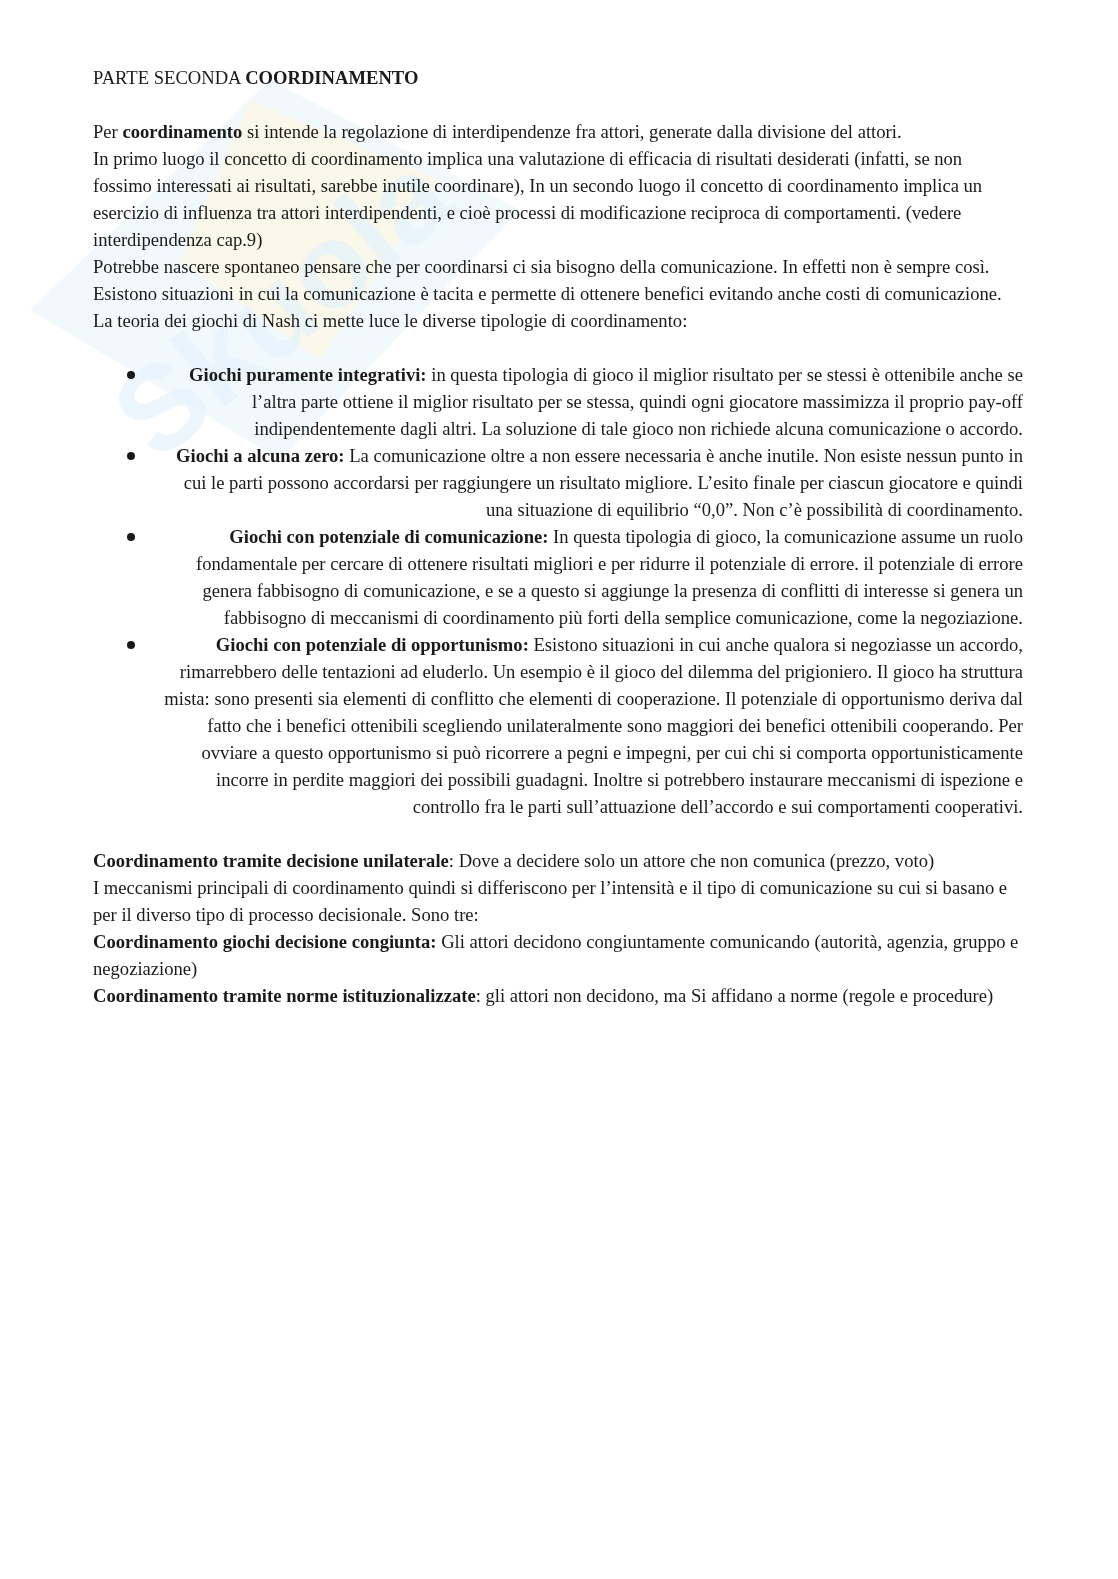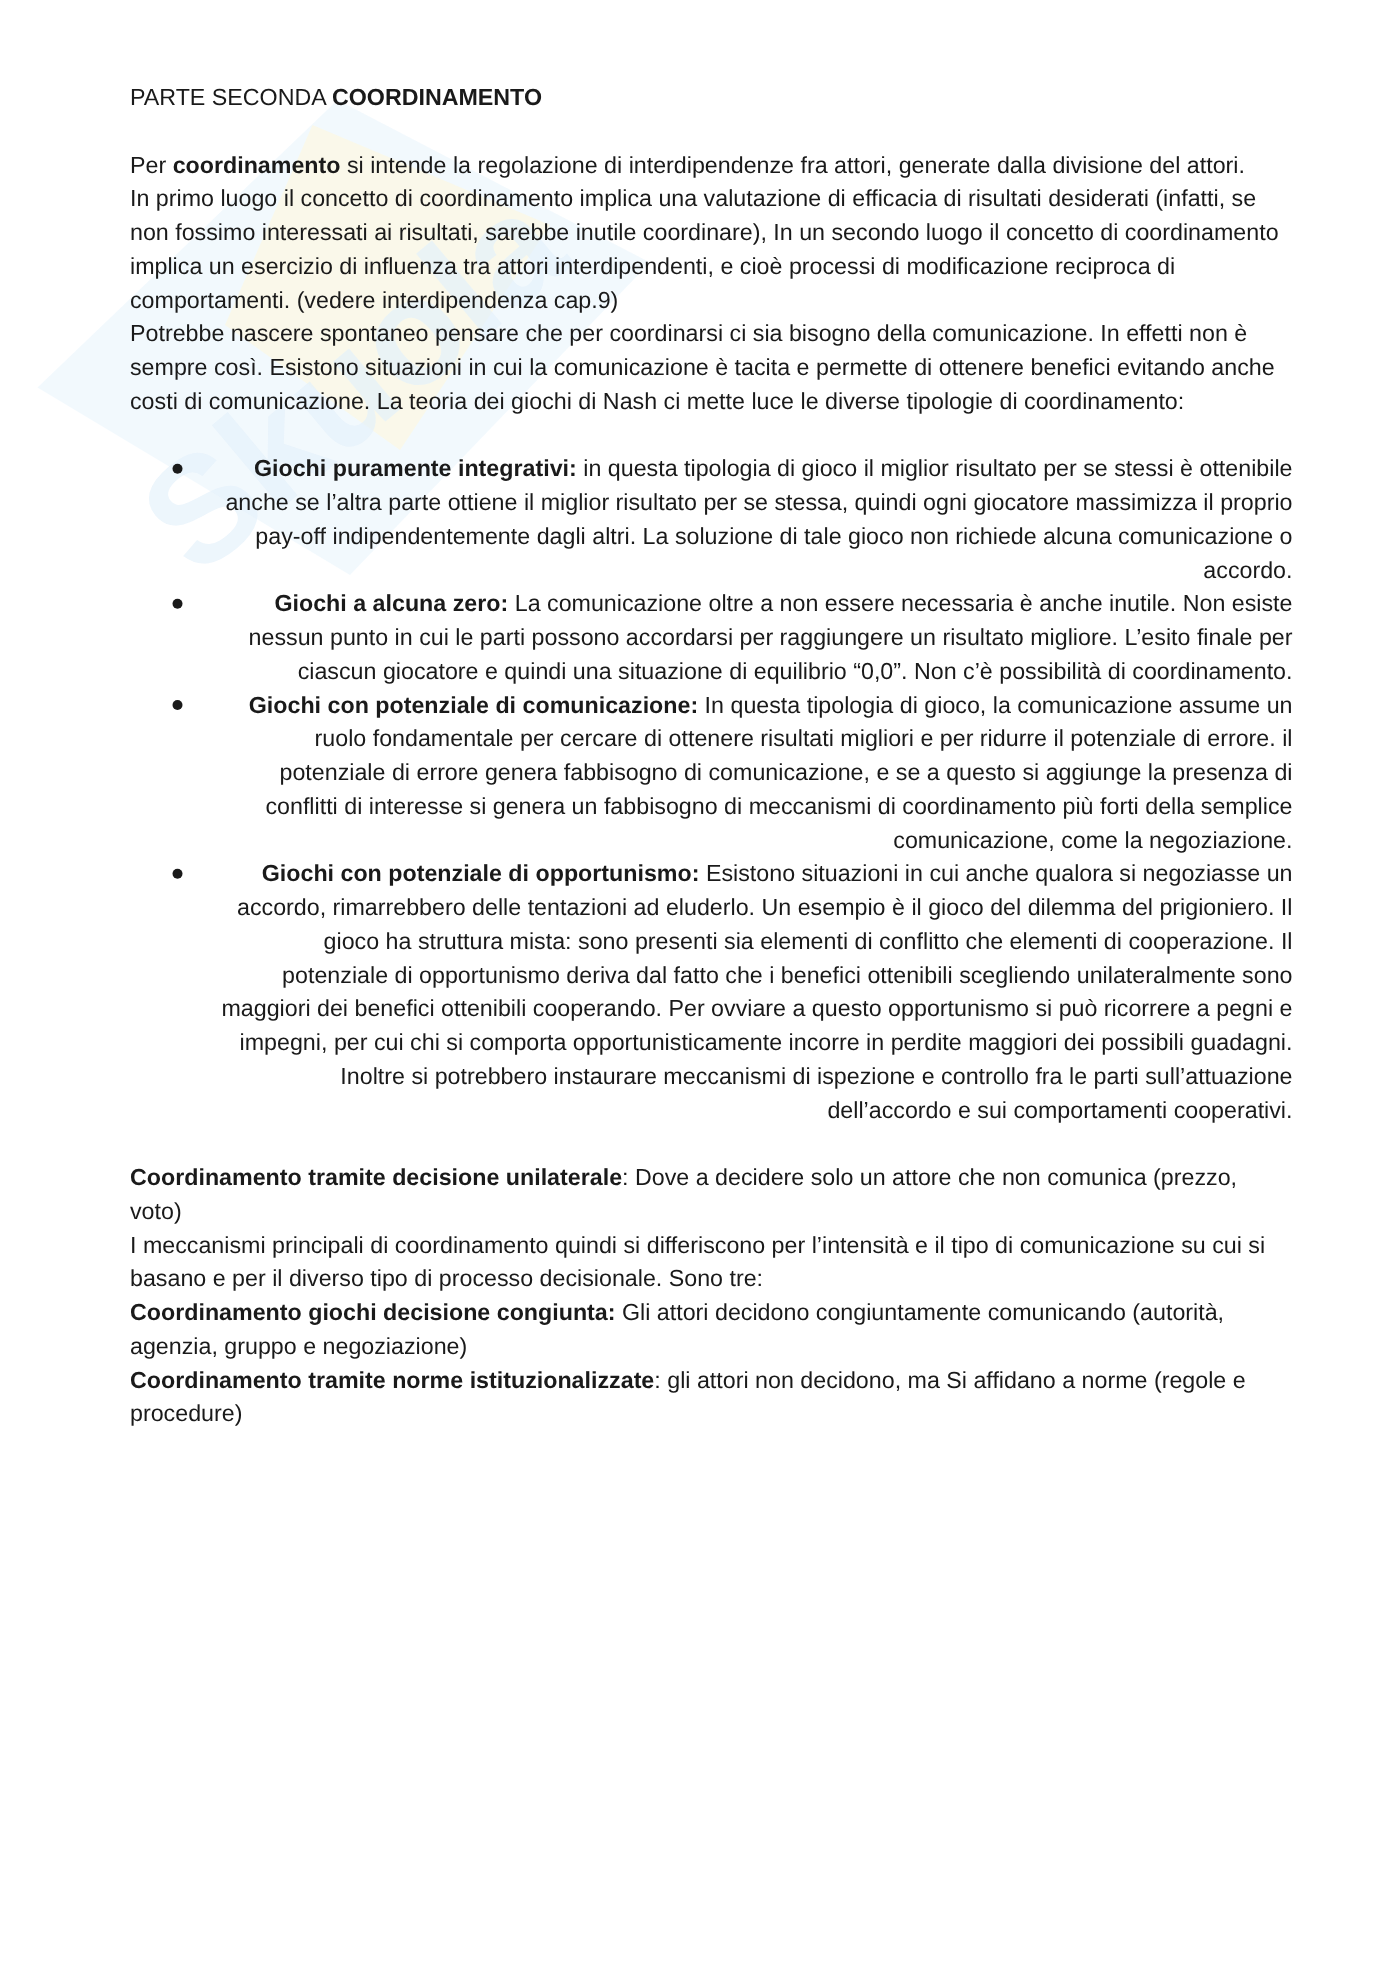--- a/index.html
+++ b/index.html
@@ -1,21 +1,21 @@
 <!DOCTYPE html>
 <html><head>
 <meta charset="utf-8">
 <style>
   html, body { margin: 0; padding: 0; background: #ffffff; }
   body { width: 1118px; height: 1579px; position: relative; overflow: hidden;
          font-family: "Liberation Sans", sans-serif; color: #1a1a1a; }
   .watermark { position: absolute; left: 20px; top: 60px; width: 520px; height: 420px;
                pointer-events: none; opacity: 0.55; }
-  .page { position: absolute; left: 104px; top: 64px; width: 930px;
-          font-size: 18.6px; line-height: 27px; }
+  .page { position: absolute; left: 93px; top: 64px; width: 930px;
+          font-size: 18.6px; line-height: 27px; font-family: Liberation Serif, serif; }
   .title { margin: 0 0 27px 0; font-weight: normal; font-size: 18.6px; }
   .title b { font-weight: bold; }
   p { margin: 0; }
   .gap { height: 27px; }
   ul.bullets { list-style: none; margin: 0; padding: 0 0 0 67px; text-align: right; }
   ul.bullets li { position: relative; margin: 0; }
   ul.bullets li .dot { position: absolute; left: -33px; top: 10px; width: 8px; height: 8px;
                        border-radius: 50%; background: #1a1a1a; }
   b { font-weight: bold; }
 </style>

